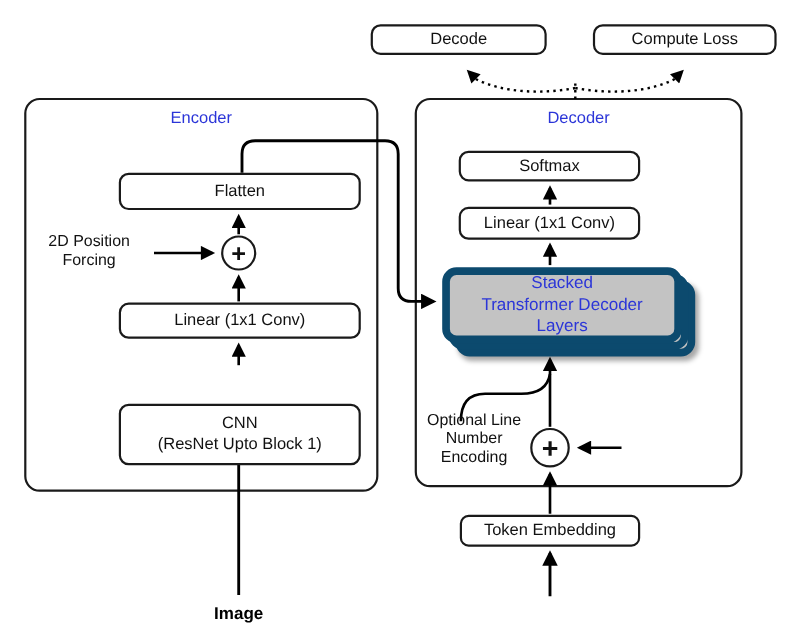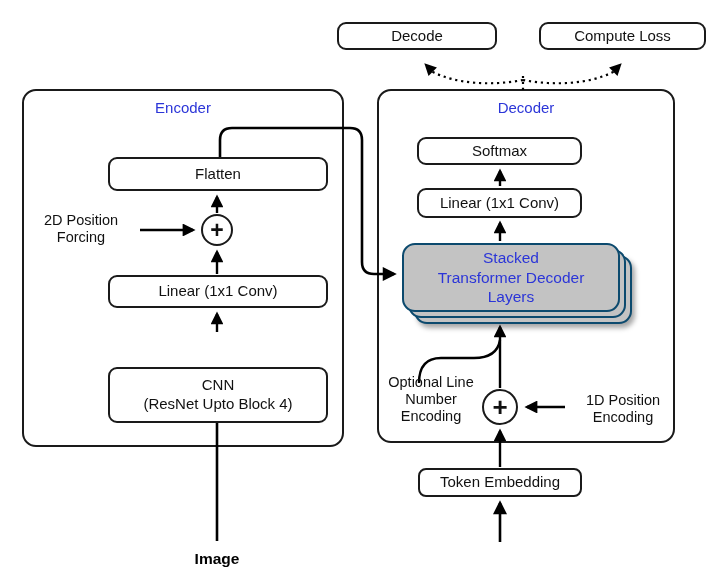--- a/index.html
+++ b/index.html
@@ -25,21 +25,21 @@
   .bottomlabel{
     position:absolute;text-align:center;font-size:15.5px;font-weight:bold;color:#000;
   }
   .addop{
     position:absolute;background:#fff;border:2px solid #1a1a1a;border-radius:50%;
     display:flex;align-items:center;justify-content:center;box-sizing:border-box;
     font-weight:600;color:#111;
   }
   .stacklayer{
     position:absolute;width:218px;height:69px;background:var(--stack-fill,#C3C3C3);
-    border:2px solid #0c4a6e;border-radius:13px;box-sizing:border-box;
+    border:7px solid #0c4a6e;border-radius:13px;box-sizing:border-box;
   }
   .stackfront{
     display:flex;align-items:center;justify-content:center;text-align:center;
     font-size:15.5px;line-height:1.28;color:var(--accent,#2B35D8);
   }
   .stackfront span{display:block;}
   svg.wires{position:absolute;left:0;top:0;pointer-events:none;}
 </style>
 </head>
 <body>
@@ -98,21 +98,21 @@
   </div>
 
   <div class="freelabel" style="left:28px;top:212px;width:106px;">2D Position Forcing</div>
 
   <div class="box" style="left:108px;top:275px;width:220px;height:33px;">
     <span>Linear (1x1 Conv)</span>
   </div>
 
   <div class="box" style="left:108px;top:333px;width:220px;height:56px;flex-direction:column;margin-top:34px;">
     <span>CNN</span>
-    <span>(ResNet Upto Block 4)</span>
+    <span>(ResNet Upto Block 1)</span>
   </div>
 
   <div class="bottomlabel" style="left:167px;top:550px;width:100px;">Image</div>
 
   <div class="title" style="left:377px;top:99px;width:298px;">Decoder</div>
 
   <div class="box" style="left:417px;top:137px;width:165px;height:28px;">
     <span>Softmax</span>
   </div>
 
@@ -127,20 +127,19 @@
       <span>Layers</span>
     </div>
   </div>
 
   <div class="freelabel" style="left:374px;top:374px;width:114px;">Optional Line Number Encoding</div>
 
   <div class="addop" style="left:482px;top:389px;width:36px;height:36px;font-size:26px;">
     <span>+</span>
   </div>
 
-  <div class="freelabel" style="left:570px;top:392px;width:106px;">1D Position Encoding</div>
 
   <div class="box" style="left:418px;top:468px;width:164px;height:29px;border-radius:8px;">
     <span>Token Embedding</span>
   </div>
 
 
 </div>
 
 </body></html>

